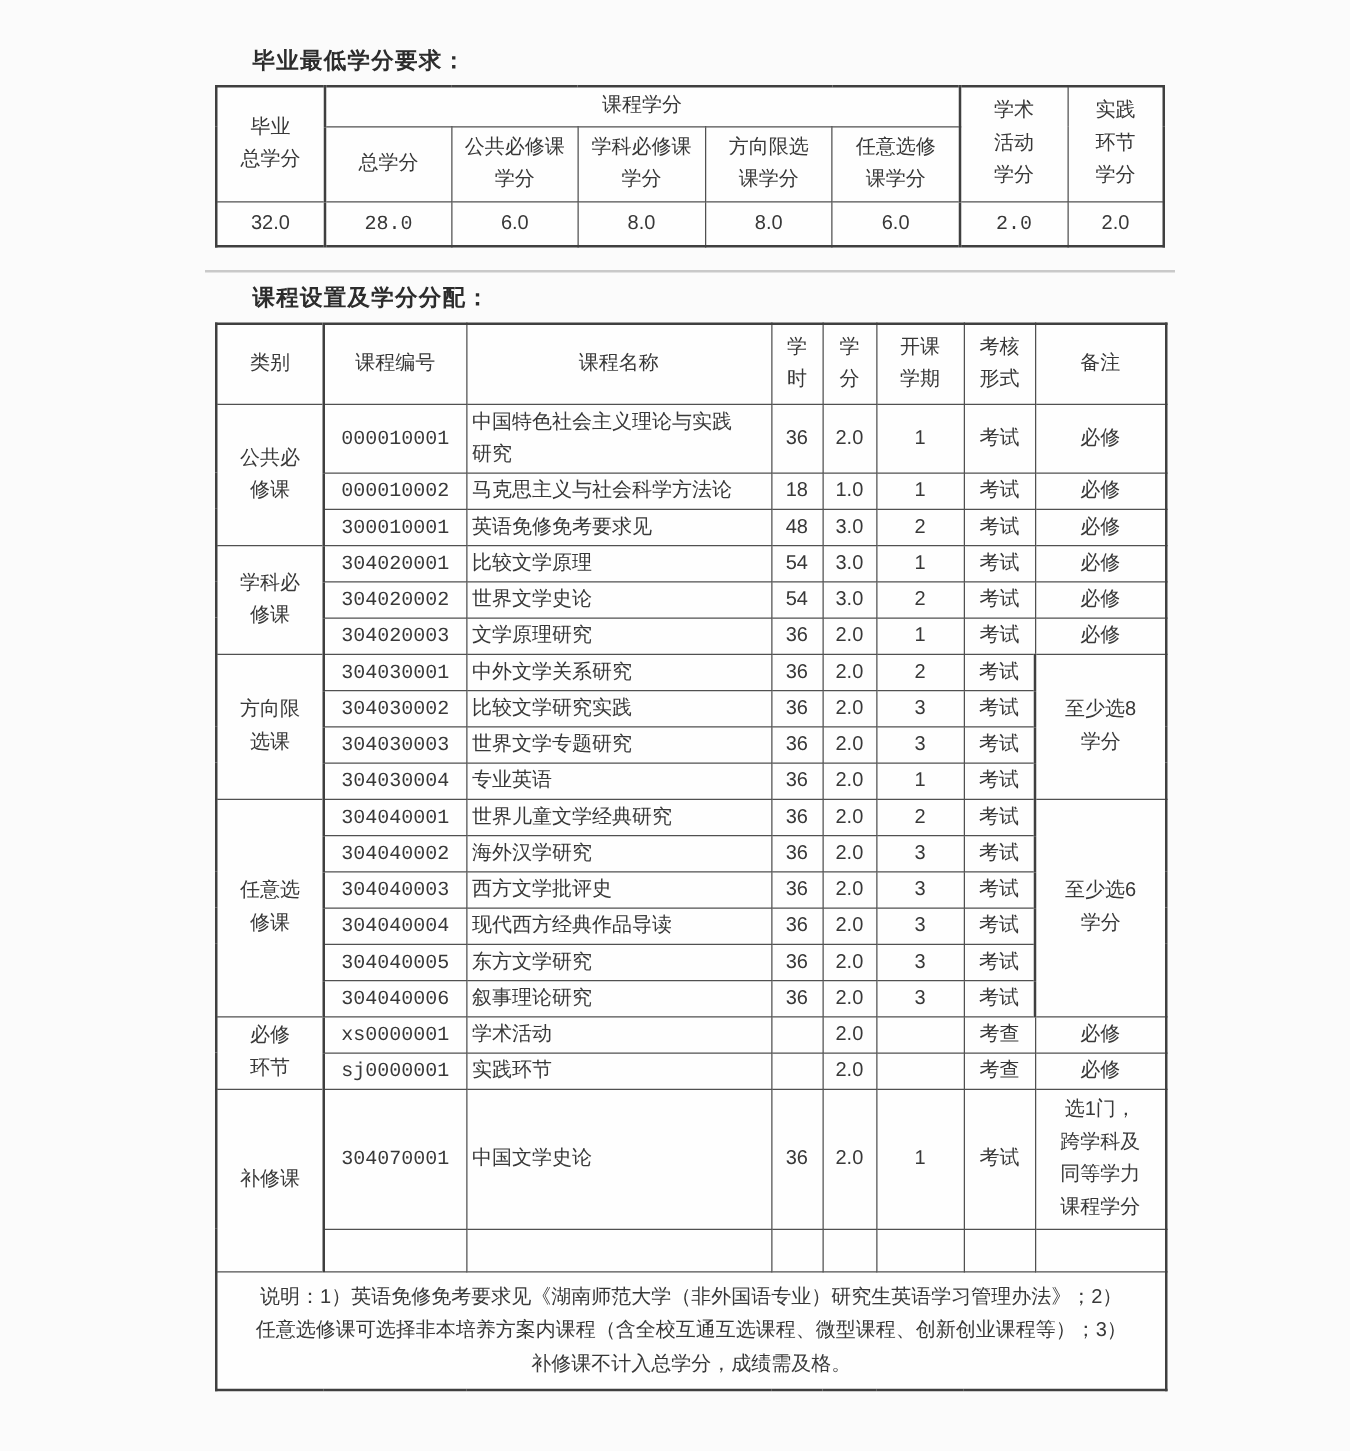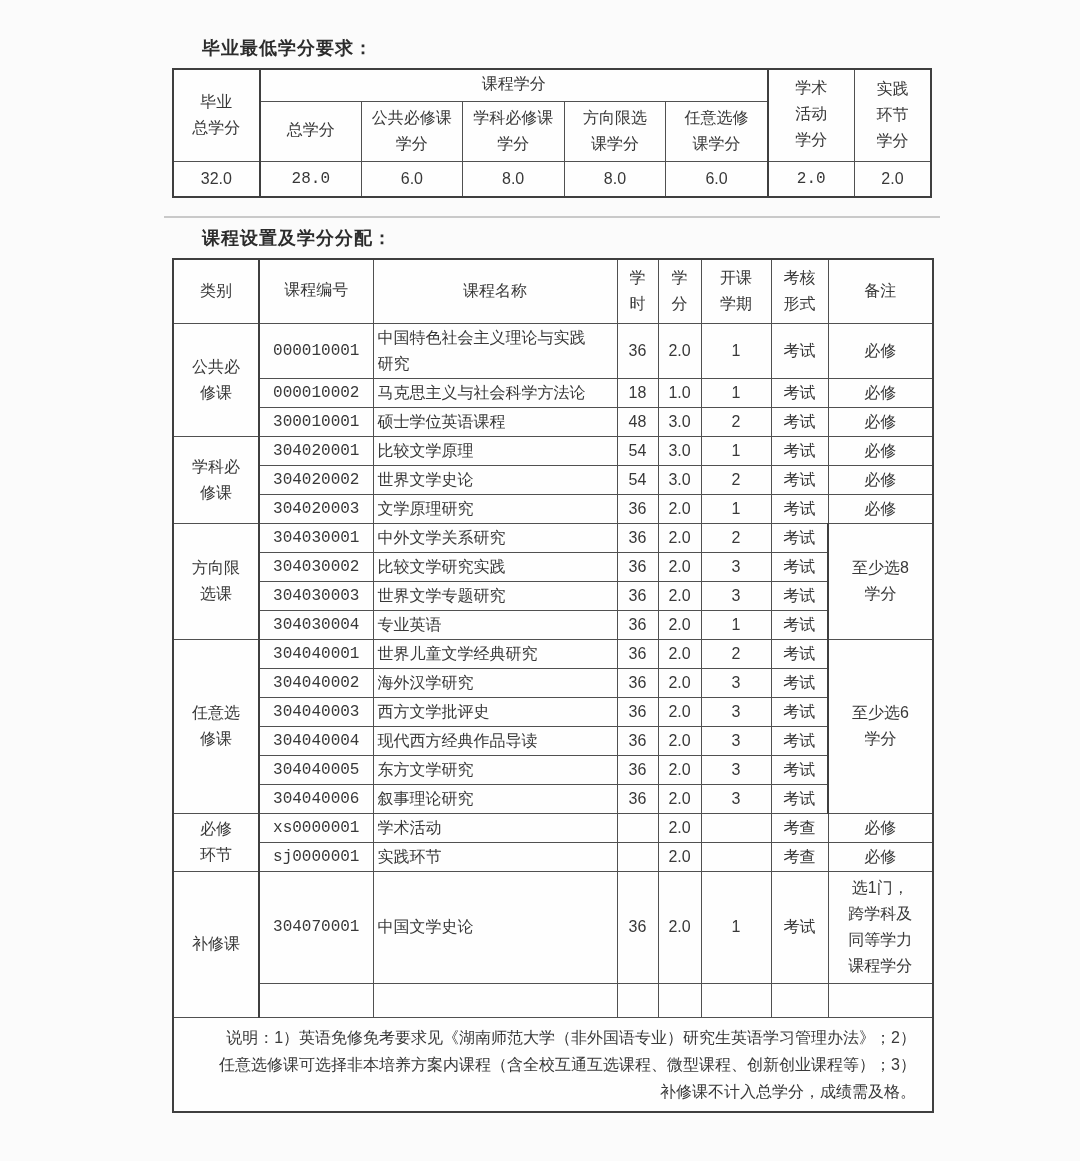--- a/index.html
+++ b/index.html
@@ -36,21 +36,21 @@
   .t1-r3{height:36px;}
   
   .t2 .hdr{height:64px;padding-left:32px;}
   .r2line{height:55px;}
   .rnorm{height:28px;}
   .rtall{height:112px;}
   .rempty{height:34px;}
   .cat{padding:1px 12px;}
   .name{text-align:left;padding-right:6px;}
   .note{
-    text-align:right;padding:6px 16px;line-height:27px;height:72px;
+    text-align:center;padding:6px 16px;line-height:27px;height:72px;
     vertical-align:middle;
     margin-left:30px;
   }
   .mt2{margin-top:6px;}
 </style>
 </head>
 <body>
 
 <div class="content">
 
@@ -150,21 +150,21 @@
       <td class="bl2">000010002</td>
       <td class="name">马克思主义与社会科学方法论</td>
       <td>18</td>
       <td>1.0</td>
       <td>1</td>
       <td>考试</td>
       <td>必修</td>
     </tr>
     <tr class="rnorm">
       <td class="bl2">300010001</td>
-      <td class="name">硕士学位英语课程</td>
+      <td class="name">英语免修免考要求见</td>
       <td>48</td>
       <td>3.0</td>
       <td>2</td>
       <td>考试</td>
       <td>必修</td>
     </tr>
 
     <tr class="rnorm">
       <td rowspan="3" class="cat">学科必
 修课</td>

